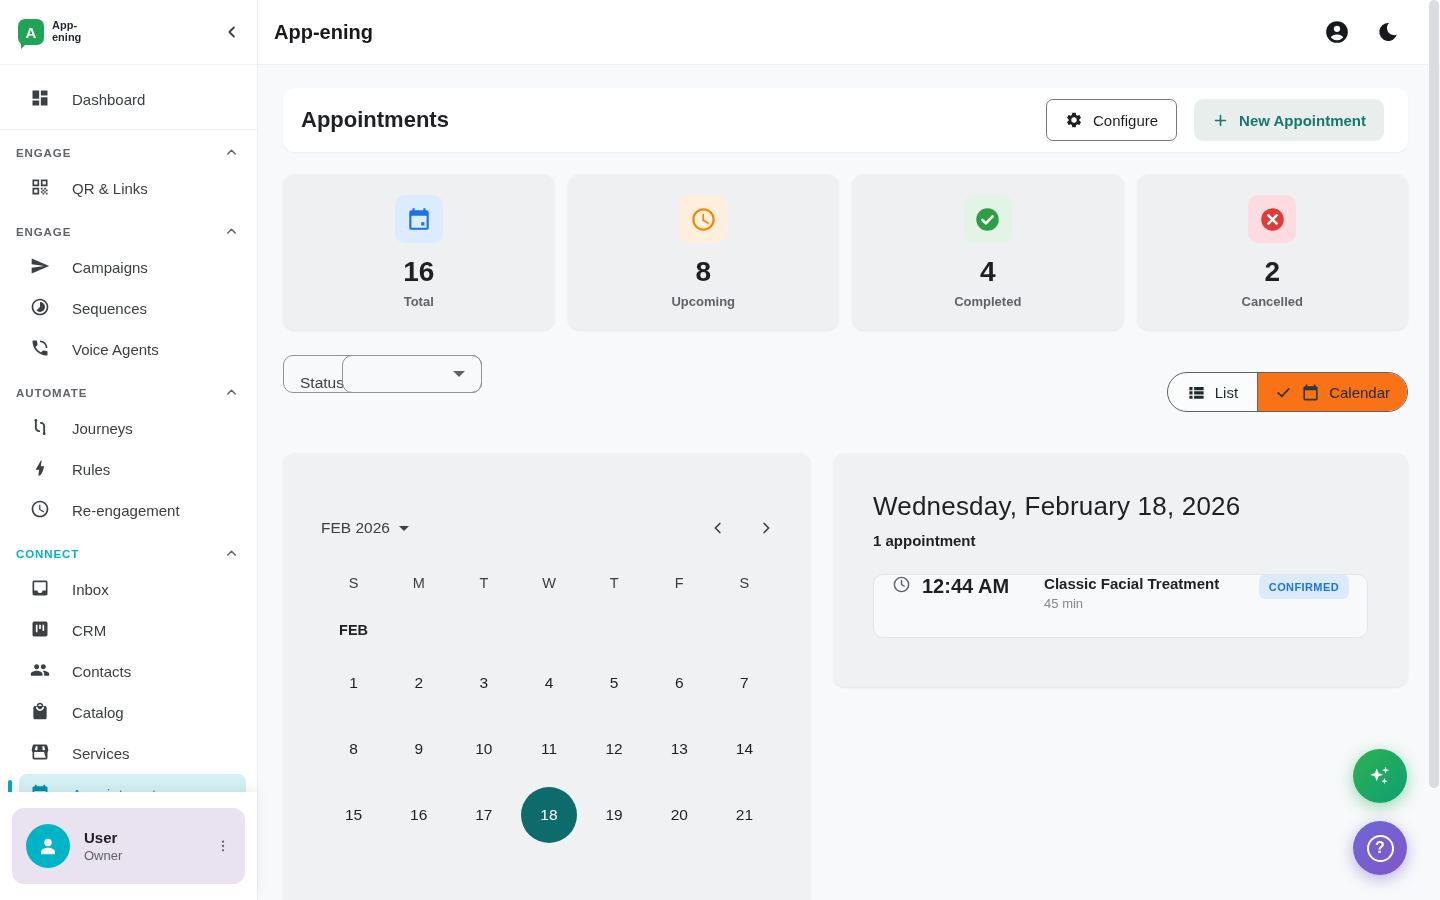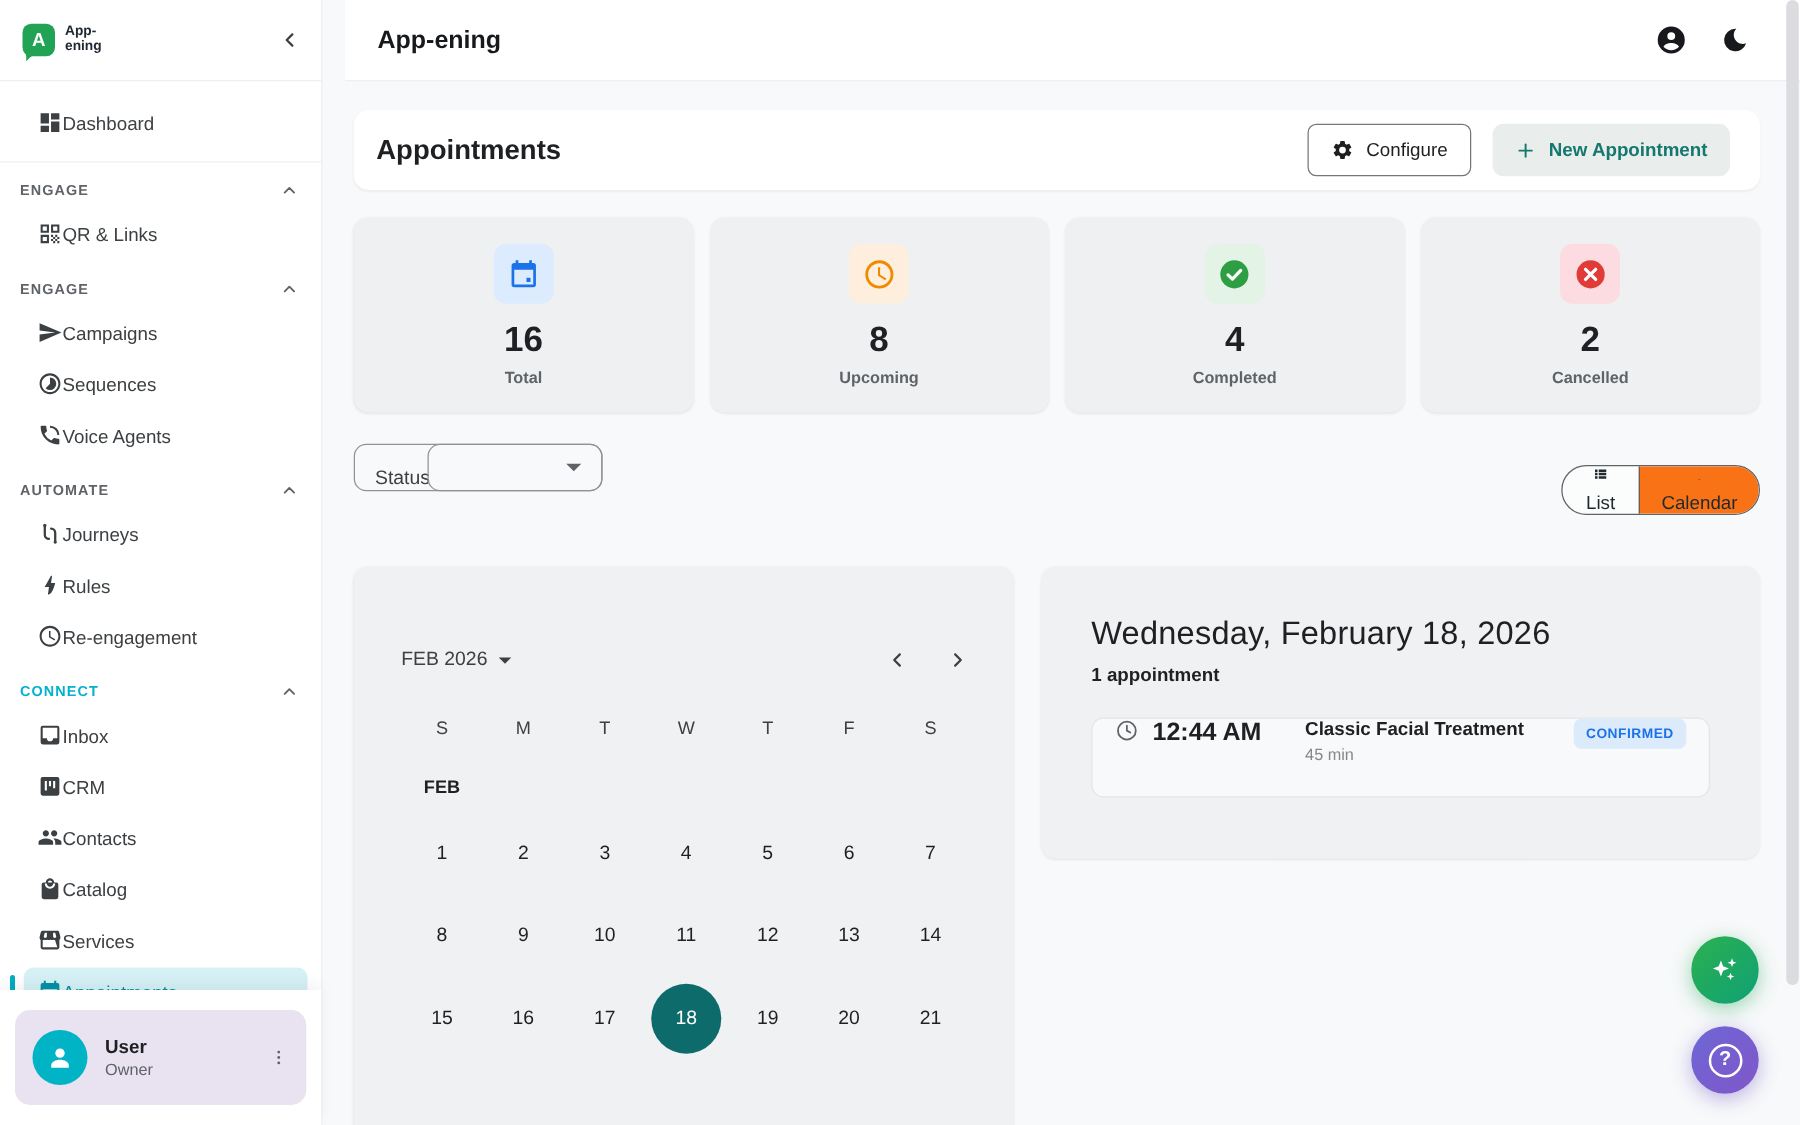--- a/index.html
+++ b/index.html
@@ -14,21 +14,21 @@
               padding:0 16px 0 18px; }
   .logo-wrap { display:flex; align-items:center; gap:8px; }
   .logo-badge { width:26px; height:26px; background:#21a356; border-radius:7px; position:relative;
                 display:flex; align-items:center; justify-content:center; color:#fff; font-weight:bold; font-size:15px; }
   .logo-badge::after { content:""; position:absolute; left:3px; bottom:-4px; border:4px solid transparent;
                 border-top-color:#21a356; border-left-color:#21a356; }
   .logo-text { font-size:11px; font-weight:bold; color:#1f2733; line-height:1.05; }
   .collapse-btn { color:#3c4043; display:flex; }
   .divider { height:1px; background:#eef0f2; }
   .nav { padding-top:6px; height:728px; overflow:hidden; }
-  .nav-item { height:41px; display:flex; align-items:center; padding-left:30px; 
+  .nav-item { height:41px; display:flex; align-items:center; padding-left:30px; gap:22px;
               font-size:15px; color:#3c4043; cursor:pointer; }
   .nav-item svg { flex:0 0 auto; }
   .nav-item.active { background:#d5f1f6; color:#0092a8; margin:0 11px 0 19px; padding-left:11px;
                      border-radius:8px; position:relative; }
   .nav-item.active::before { content:""; position:absolute; left:-11px; top:6px; bottom:6px; width:4px;
                      border-radius:3px; background:#00acc1; }
   .section-head { display:flex; align-items:center; justify-content:space-between;
                   padding:15px 18px 8px 16px; font-size:11.5px; font-weight:bold;
                   letter-spacing:.9px; color:#5f6368; }
   .section-head.connect { color:#00b2cc; }
@@ -39,21 +39,21 @@
   .user-card { background:#e9e2f0; border-radius:12px; height:76px; display:flex; align-items:center;
                padding:0 8px 0 14px; gap:14px; }
   .avatar { width:44px; height:44px; border-radius:50%; background:#00b4c6; display:flex;
             align-items:center; justify-content:center; flex:0 0 auto; }
   .user-name { font-size:15px; font-weight:bold; color:#202124; }
   .user-role { font-size:13px; color:#5f6368; margin-top:2px; }
   .user-meta { flex:1; }
   .kebab { color:#5f6368; padding:6px; display:flex; }
 
   
-  .topbar { position:absolute; left:276px; right:0; top:0; height:64px; background:#fff; z-index:4;
+  .topbar { position:absolute; left:248px; right:0; top:0; height:64px; background:#fff; z-index:4;
             display:flex; align-items:center; padding:0 40px 0 26px; box-shadow:0 1px 0 #edeff1; }
   .topbar-title { font-size:20px; font-weight:bold; color:#17191c; }
   .topbar-icons { margin-left:auto; display:flex; align-items:center; gap:26px; color:#17191c; }
   .icon-btn { display:flex; cursor:pointer; }
 
   
   .main { position:absolute; left:258px; top:64px; right:0; bottom:0; overflow:hidden; }
   .content { padding:24px 32px 0 25px; }
 
   .page-header-card { background:#fff; border-radius:12px; height:64px; display:flex; align-items:center;
@@ -82,21 +82,21 @@
   .filter-row { display:flex; align-items:flex-start; margin-top:25px; }
   .status-select { position:relative; width:199px; height:38px; border:1px solid #8f9296;
                    border-radius:10px; display:flex; align-items:flex-end; padding:0 16px;
                    font-size:15.5px; color:#3c4043; cursor:pointer; }
   .status-notch { position:absolute; left:58px; top:-1px; right:-1px; bottom:-1px;
                   border:1px solid #8f9296; border-radius:10px; pointer-events:none; }
   .status-caret { position:absolute; right:16px; top:50%; margin-top:-3px; width:0; height:0;
                   border:6px solid transparent; border-top-color:#5f6368; }
   .view-toggle { margin-left:auto; margin-top:17px; height:40px; display:flex; border:1px solid #5f6368;
                  border-radius:20px; overflow:hidden; background:#fbfcfc; }
-  .seg { display:flex; align-items:center; gap:9px; padding:0 19px; font-size:15px; color:#1f2a2e; cursor:pointer;flex-direction:column; }
+  .seg { display:flex; align-items:center; gap:9px; padding:0 19px; font-size:15px; color:#1f2a2e; cursor:pointer; }
   .seg.selected { background:#f97316; border-left:1px solid #5f6368; padding:0 17px; }
 
   .panels { display:flex; gap:22px; margin-top:41px; align-items:flex-start; }
   .calendar-card { width:528px; height:560px; background:#eff1f2; border-radius:12px;
                    box-shadow:0 1px 2px rgba(60,64,67,.10); padding:62px 34px 0 38px; }
   .cal-head { display:flex; align-items:center; height:26px; }
   .month-btn { display:flex; align-items:center; gap:9px; font-size:15.5px; color:#3c4043; cursor:pointer; }
   .month-caret { width:0; height:0; border:5px solid transparent; border-top-color:#3c4043; margin-top:5px; }
   .cal-nav { margin-left:auto; display:flex; gap:26px; color:#3c4043; }
   .cal-nav .icon-btn { padding:2px; }

